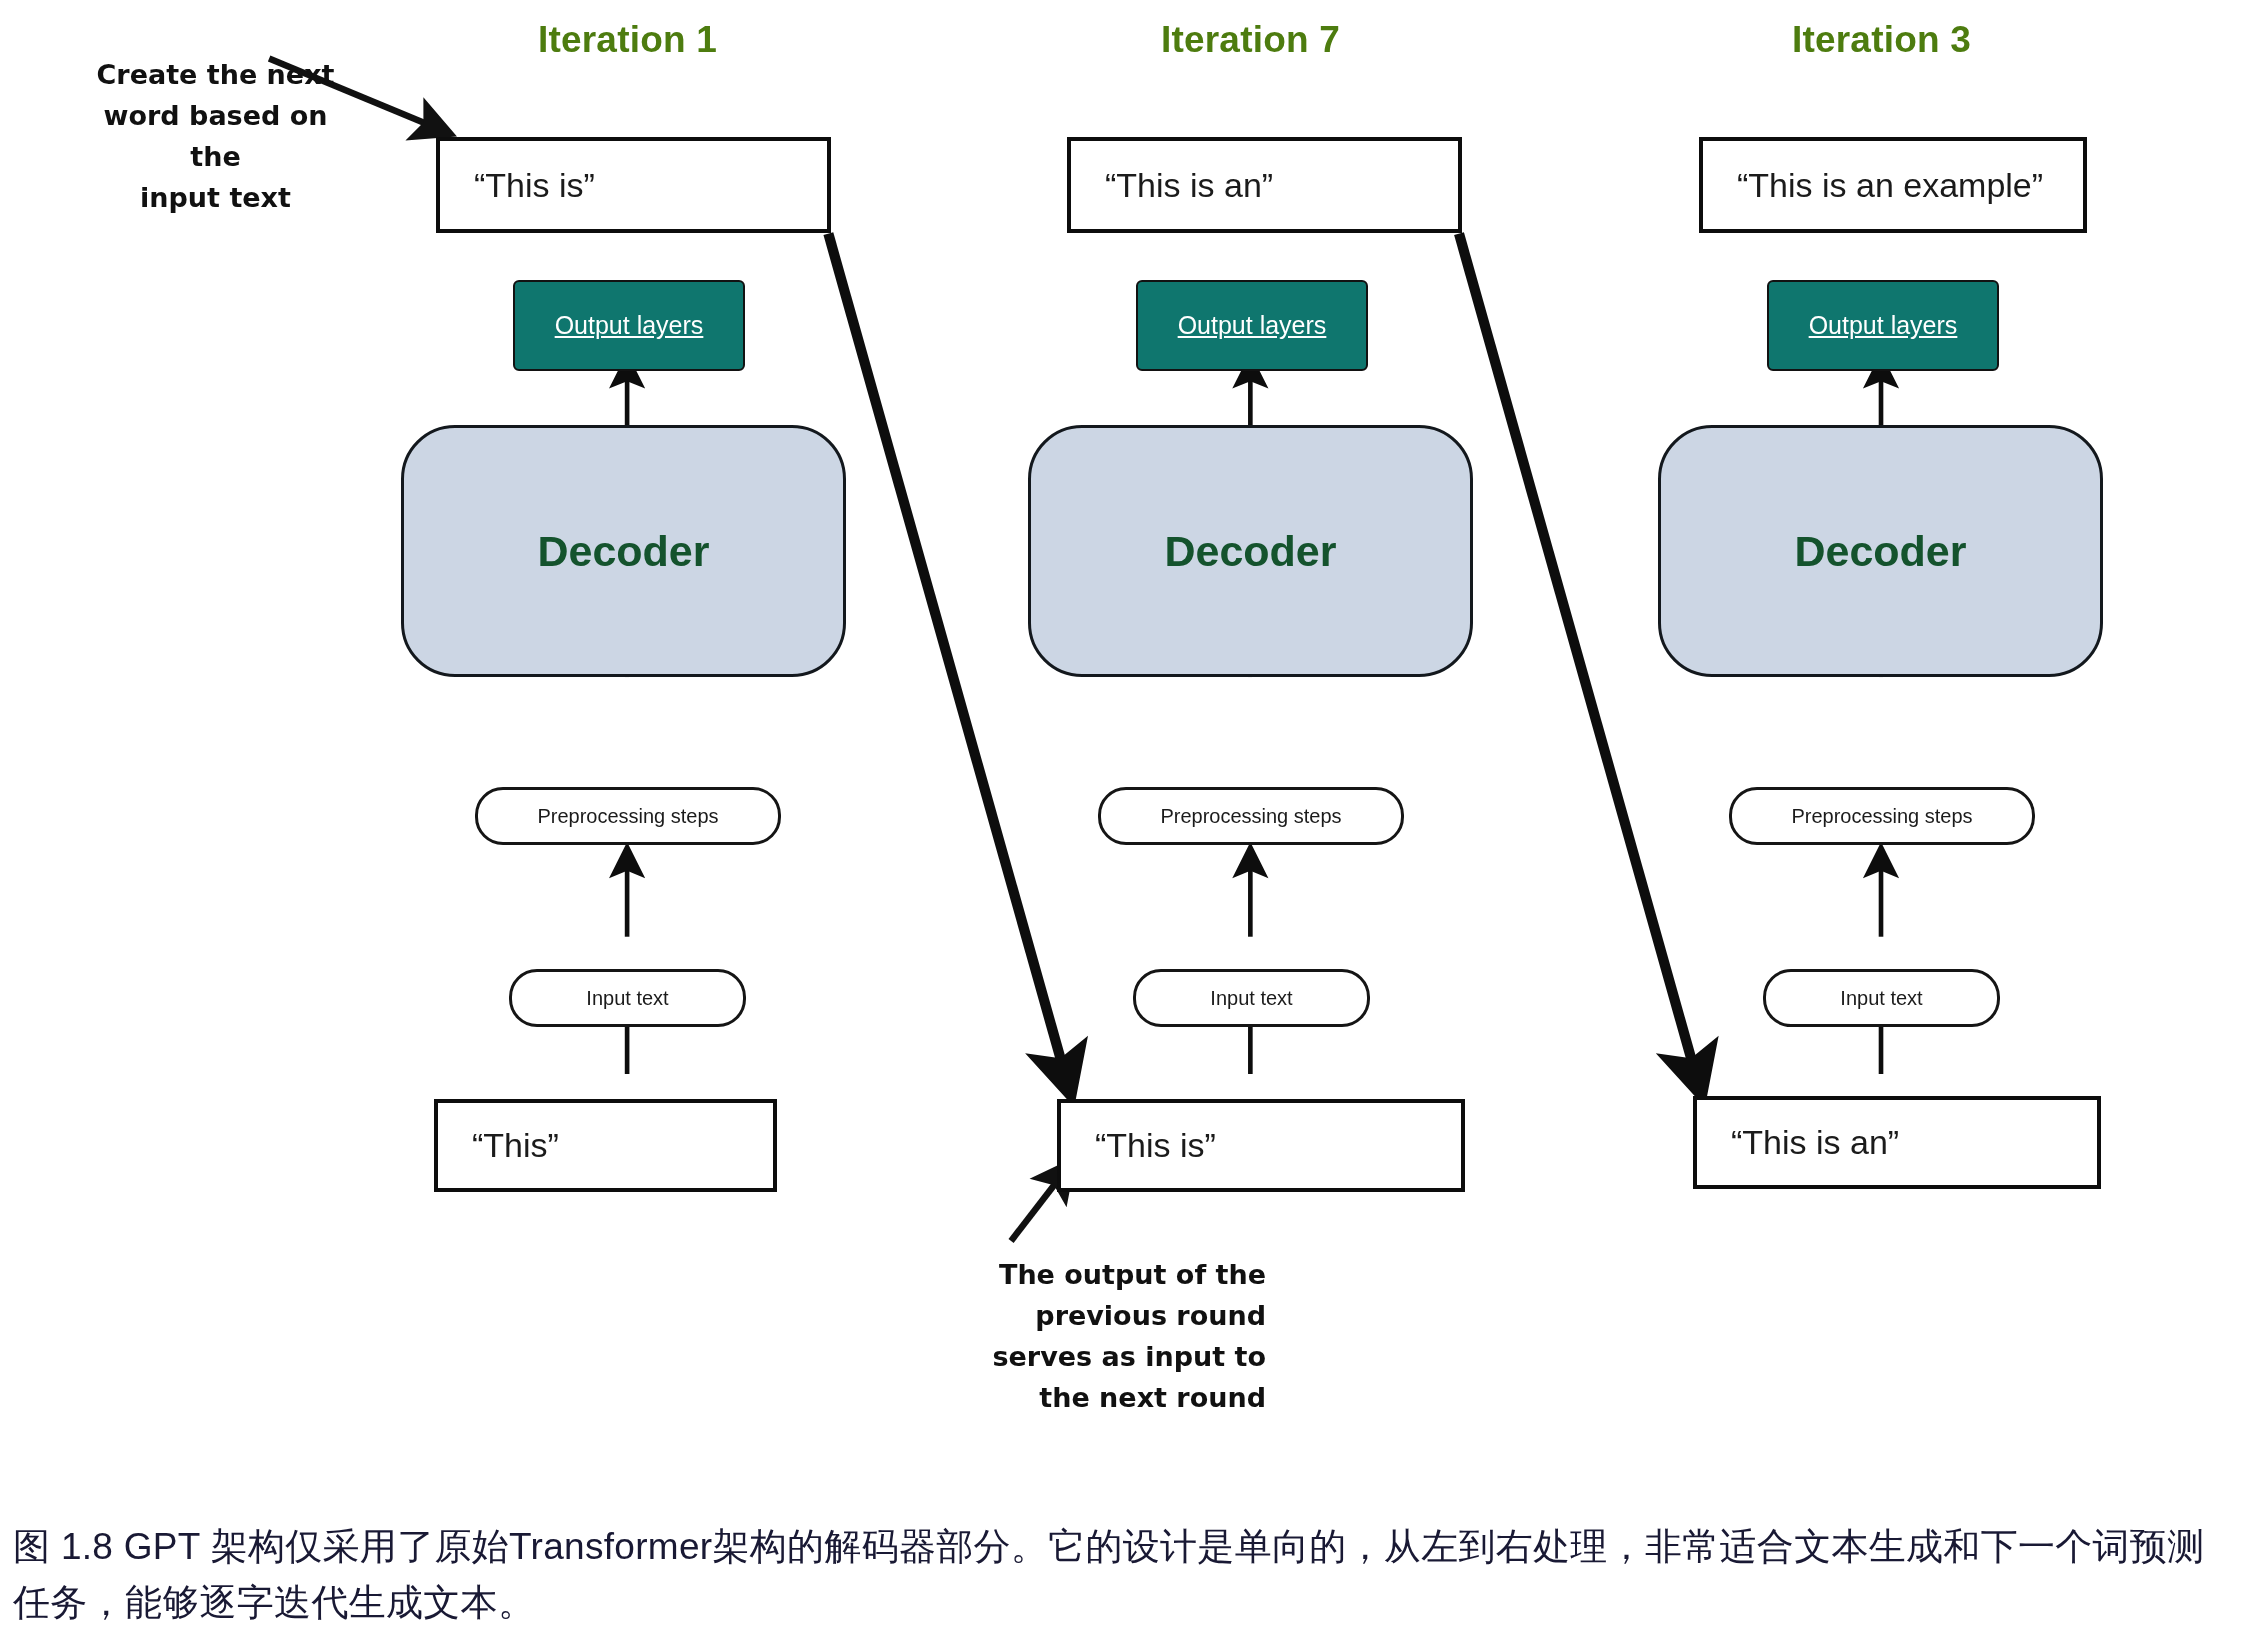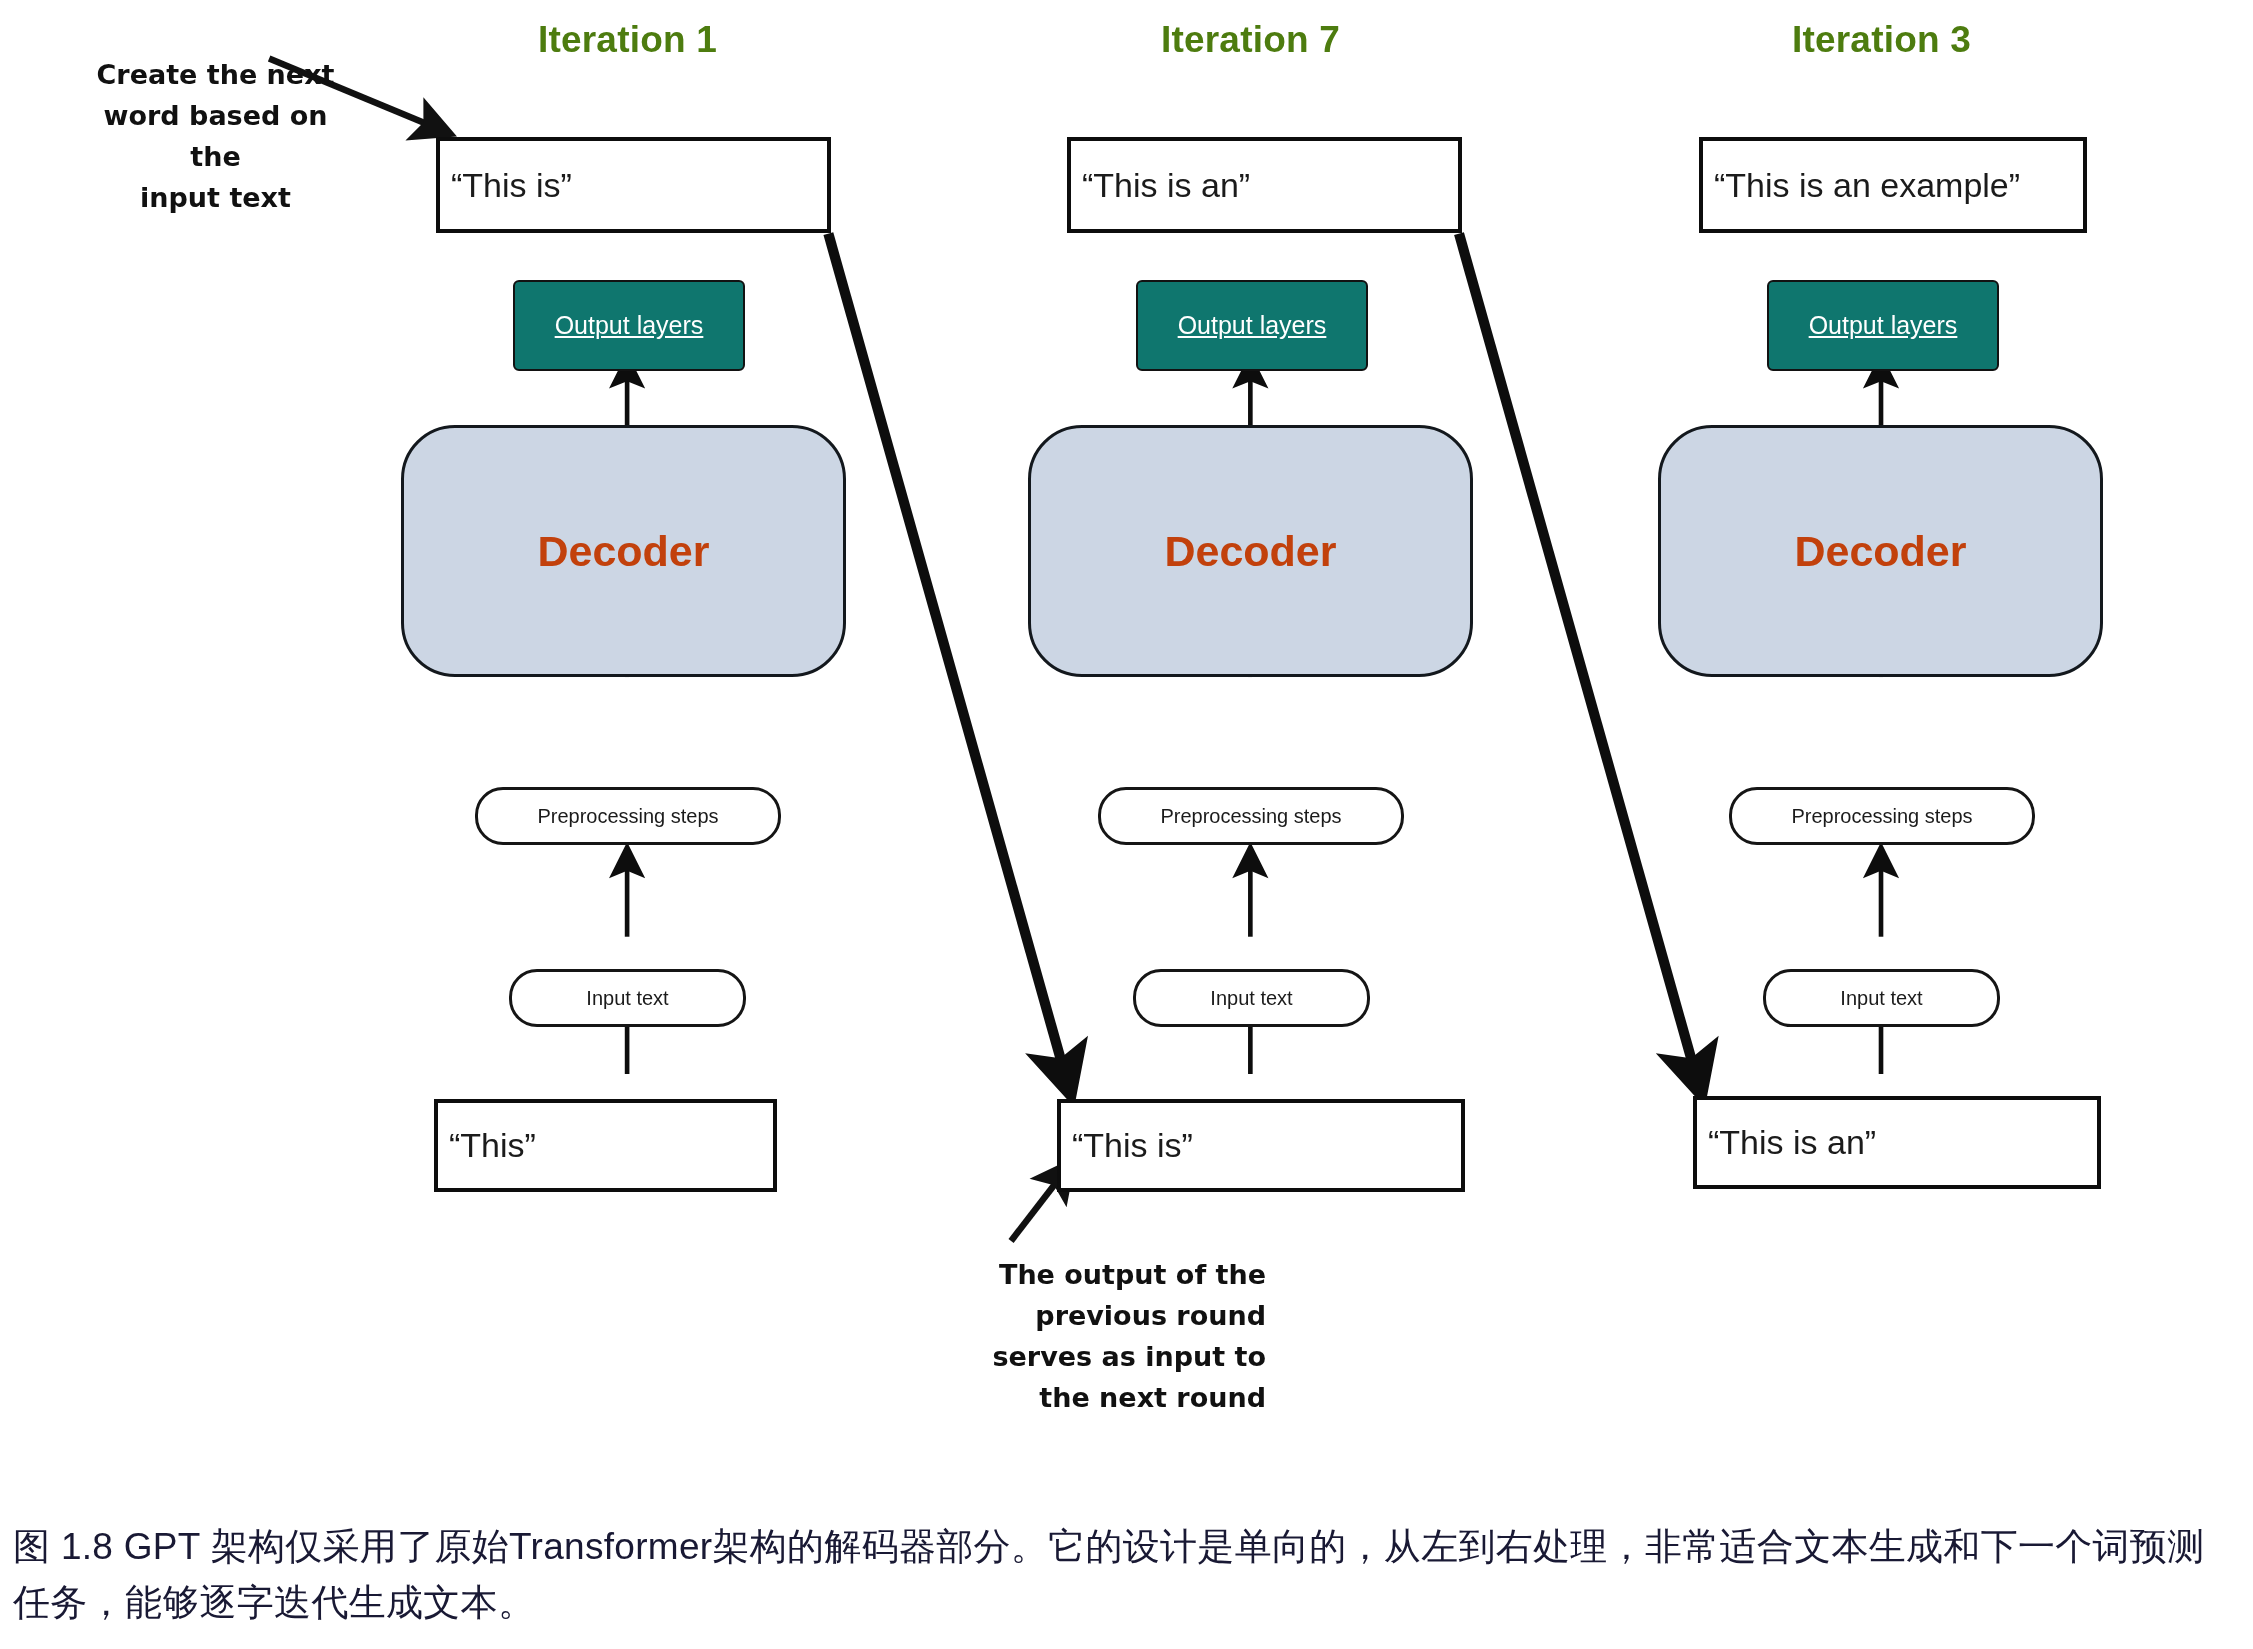--- a/index.html
+++ b/index.html
@@ -42,21 +42,21 @@
   }
 
   
   .text-box {
     position: absolute;
     background: #ffffff;
     border: 4.6px solid #0d0d0d;
     box-sizing: border-box;
     display: flex;
     align-items: center;
-    padding-left: 11px;
+    padding-left: 34px;
     font-family: "Liberation Sans", sans-serif;
     font-size: 34px;
     color: #1b1b1b;
     white-space: nowrap;
   }
 
   
   .output-layers {
     position: absolute;
     background: #0f766e;
@@ -79,21 +79,21 @@
     background: #ccd6e4;
     border: 3.7px solid #13181d;
     border-radius: 54px;
     box-sizing: border-box;
     display: flex;
     align-items: center;
     justify-content: center;
     font-family: "Liberation Sans", sans-serif;
     font-weight: bold;
     font-size: 43px;
-    color: #c2410c;
+    color: #14532d;
     white-space: nowrap;
   }
 
   
   .pill {
     position: absolute;
     background: #ffffff;
     border: 3.7px solid #151515;
     border-radius: 28px;
     box-sizing: border-box;

